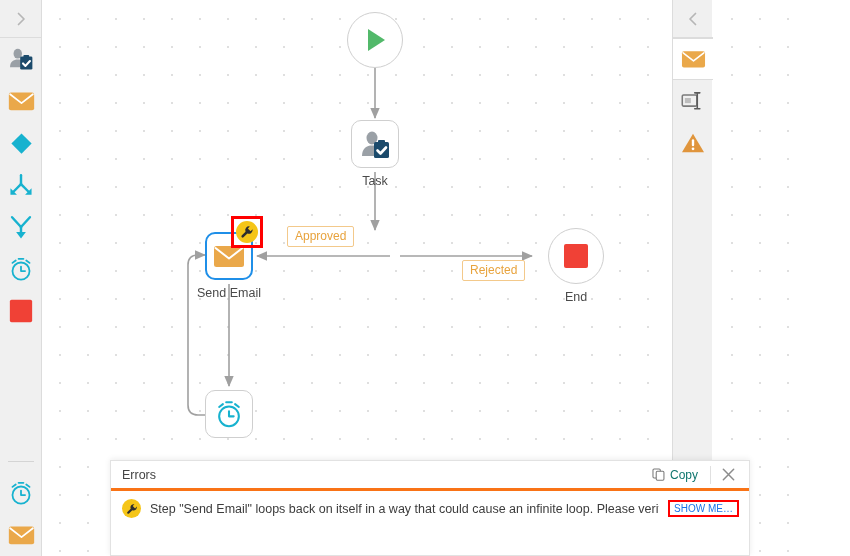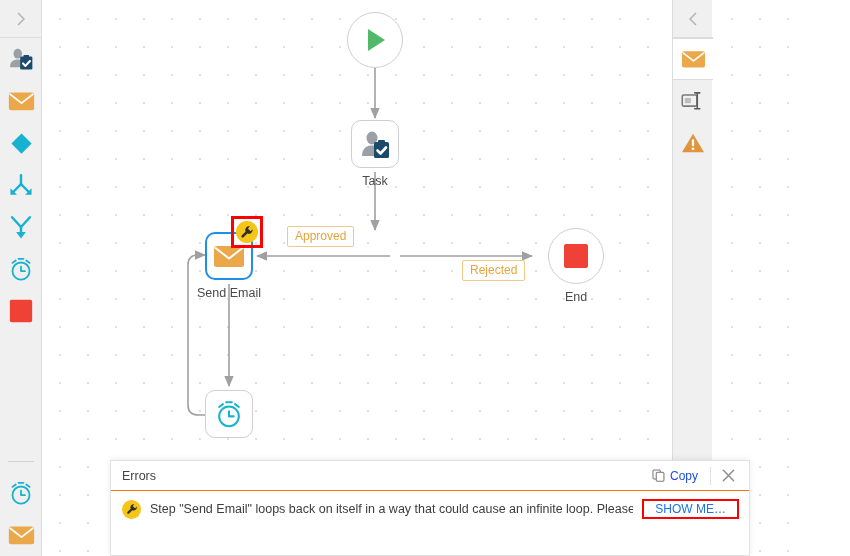--- a/index.html
+++ b/index.html
@@ -137,27 +137,27 @@
     position: absolute; left: 110px; top: 460px;
     width: 640px; height: 96px;
     background: #ffffff;
     border: 1px solid #e2e2e2;
     box-shadow: 0 -1px 6px rgba(0,0,0,0.08);
     z-index: 20;
   }
   .errors-head {
     height: 30px;
     display: flex; align-items: center;
-    border-bottom: 1px solid #f97316;
+    border-bottom: 3px solid #f97316;
     padding: 0 8px 0 11px;
   }
   .errors-title { font-size: 12.5px; color: #444444; flex: 1; }
   .copy-btn {
     display: flex; align-items: center; gap: 5px;
-    font-size: 12px; color: #1d4ed8; cursor: pointer;
+    font-size: 12px; color: #0f766e; cursor: pointer;
     padding: 0 8px;
   }
   .head-div { width: 1px; height: 18px; background: #e0e0e0; margin: 0 4px; }
   .close-btn {
     width: 26px; height: 26px;
     display: flex; align-items: center; justify-content: center;
     cursor: pointer;
   }
   .errors-row {
     display: flex; align-items: center;
@@ -168,23 +168,23 @@
     width: 19px; height: 19px; border-radius: 50%;
     background: #f5c518; flex: 0 0 19px;
     display: flex; align-items: center; justify-content: center;
   }
   .row-text {
     font-size: 12.5px; color: #3c3c3c;
     white-space: nowrap; overflow: hidden;
     flex: 1;
   }
   .showme {
-    font-size: 12px; color: #1a73e8;
+    font-size: 10px; color: #1a73e8;
     border: 2px solid #ff0000;
-    padding: 1px 11px;
+    padding: 1px 4px;
     cursor: pointer;
     white-space: nowrap;
   }
 </style>
 </head>
 <body>
 
 <div id="app">
 
   <div class="canvas">

